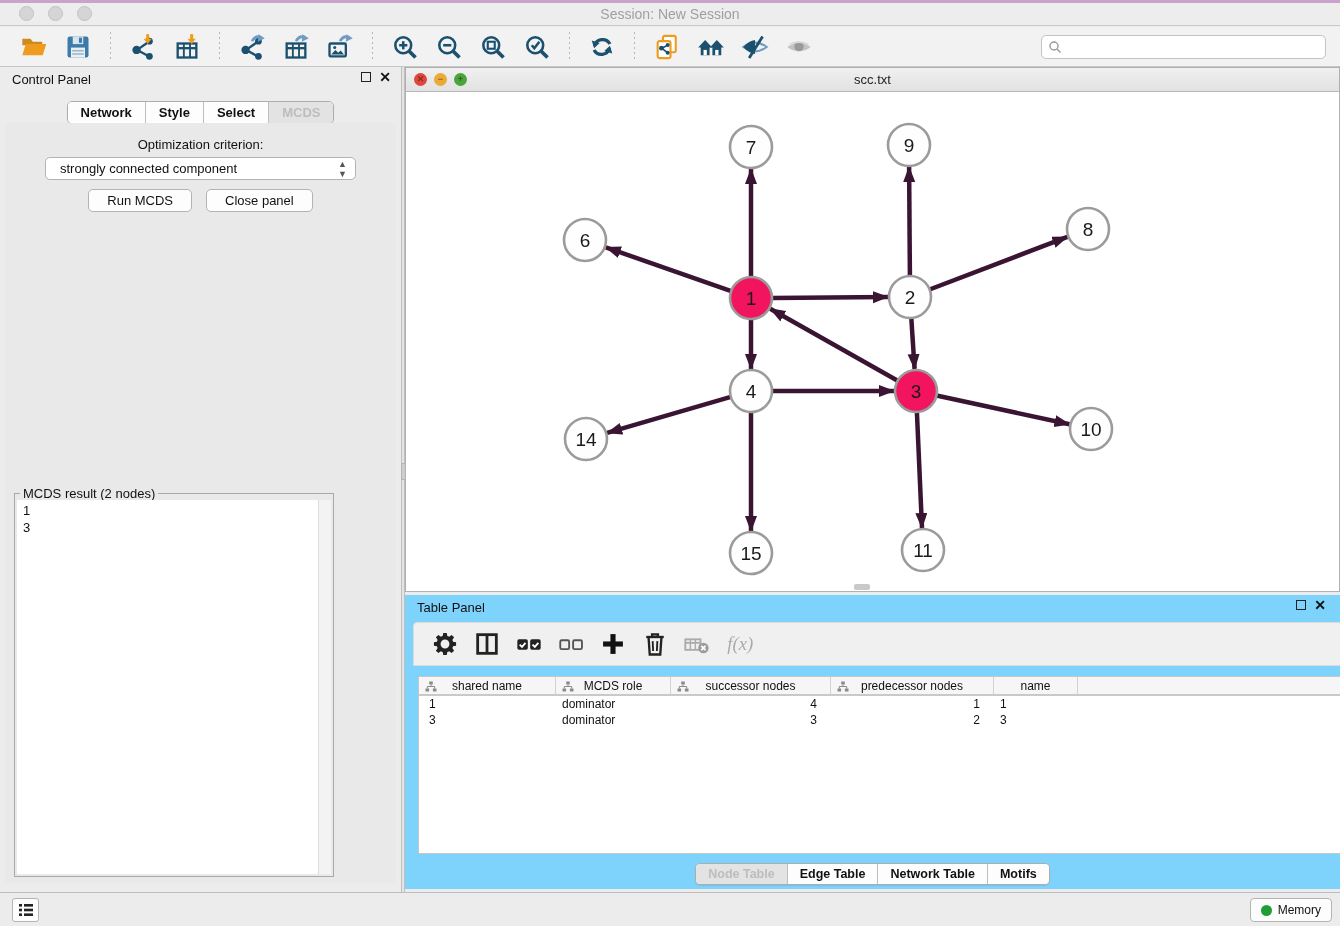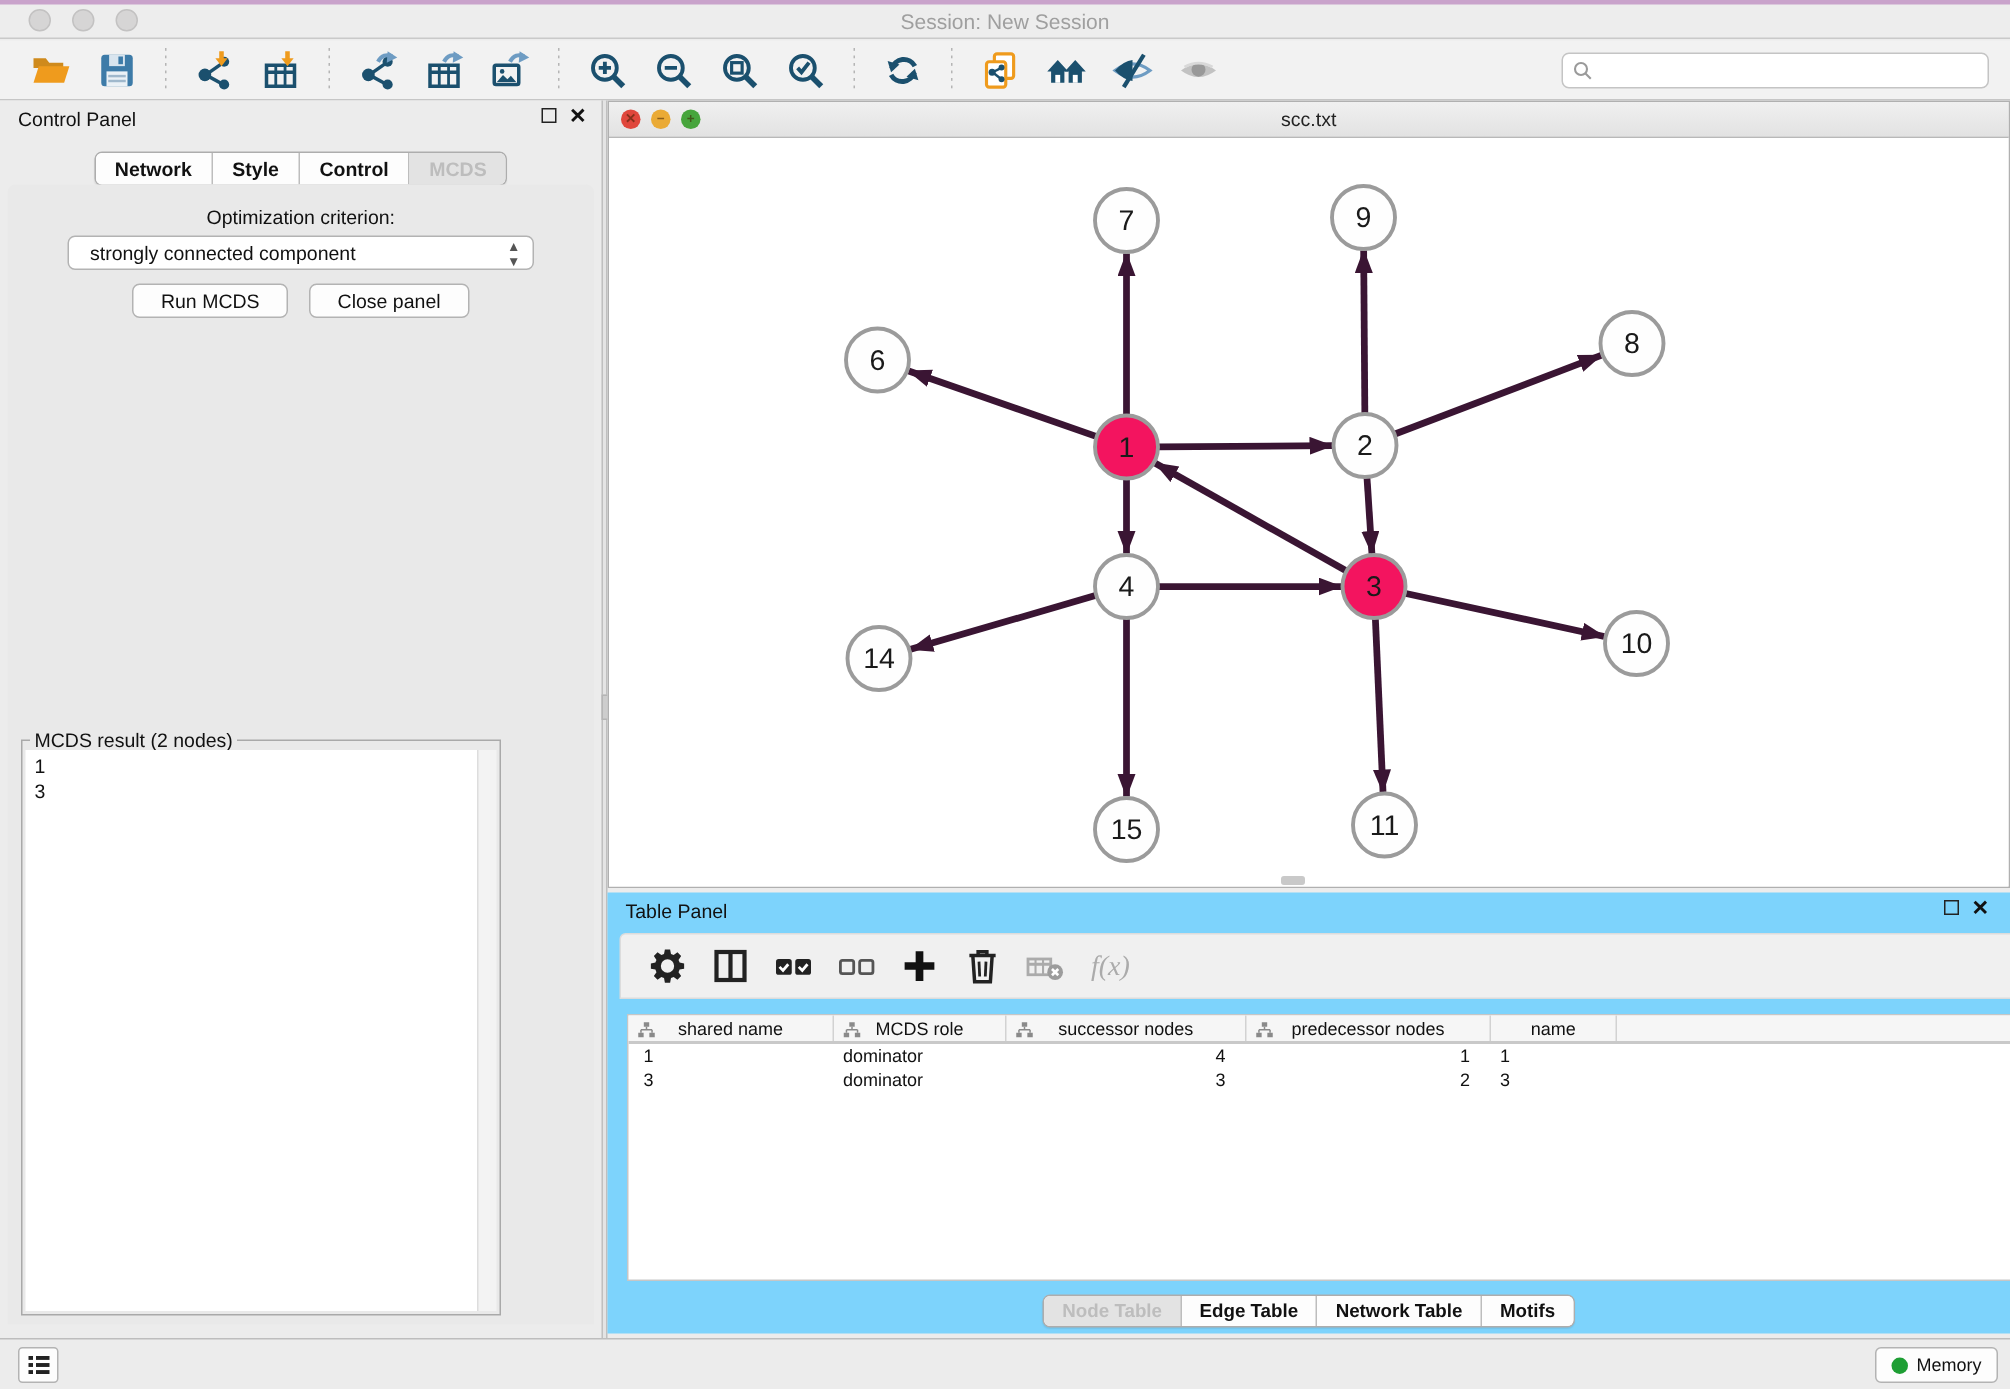--- a/index.html
+++ b/index.html
@@ -289,21 +289,21 @@
       <span class="ph-title">Control Panel</span>
       <span class="ph-icons">
         <span class="float-icon"></span>
         <span class="close-icon">✕</span>
       </span>
     </div>
     <div class="tab-row">
       <div class="seg" id="cp-tabs">
           <span class="tab">Network</span>
           <span class="tab">Style</span>
-          <span class="tab">Control</span>
+          <span class="tab">Select</span>
           <span class="tab active">MCDS</span>
         </div>
     </div>
     <div class="cp-content">
       <div class="opt-label">Optimization criterion:</div>
       <div class="combo">
         <span>strongly connected component</span>
         <span class="chev">▲<br>▼</span>
       </div>
       <div class="btn-row">

